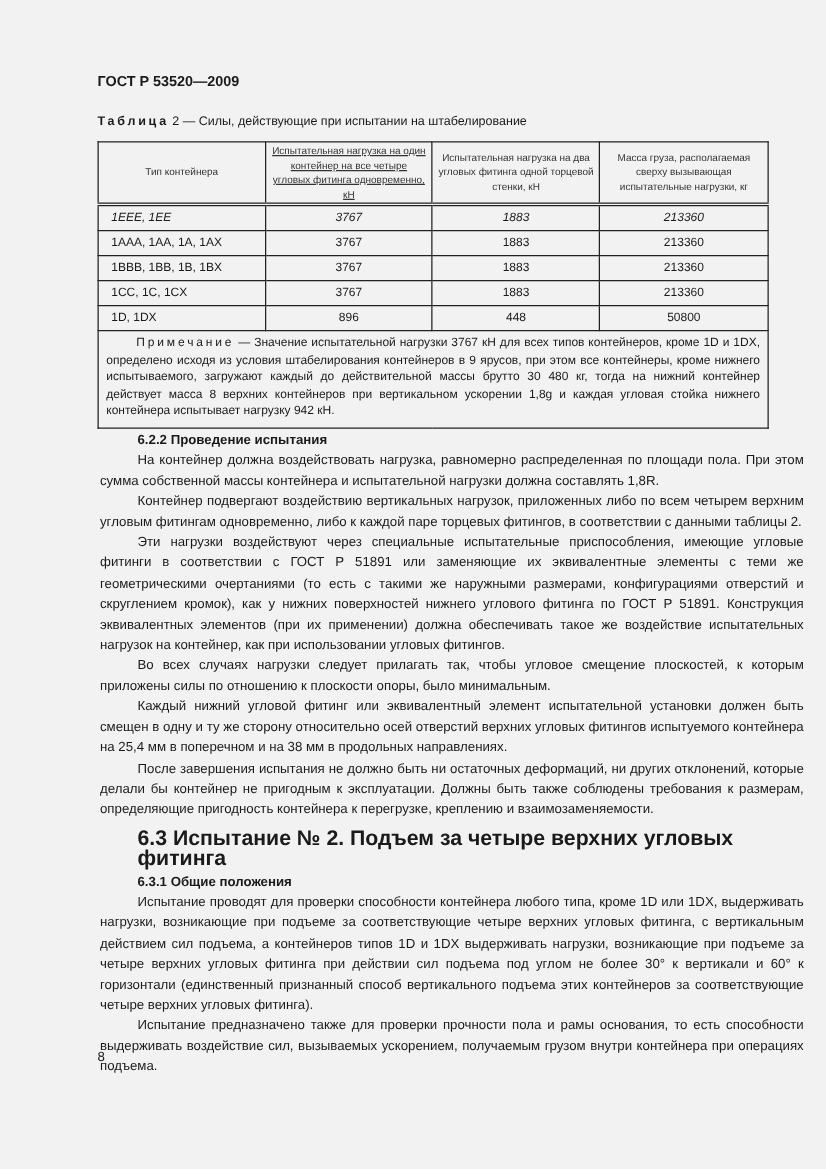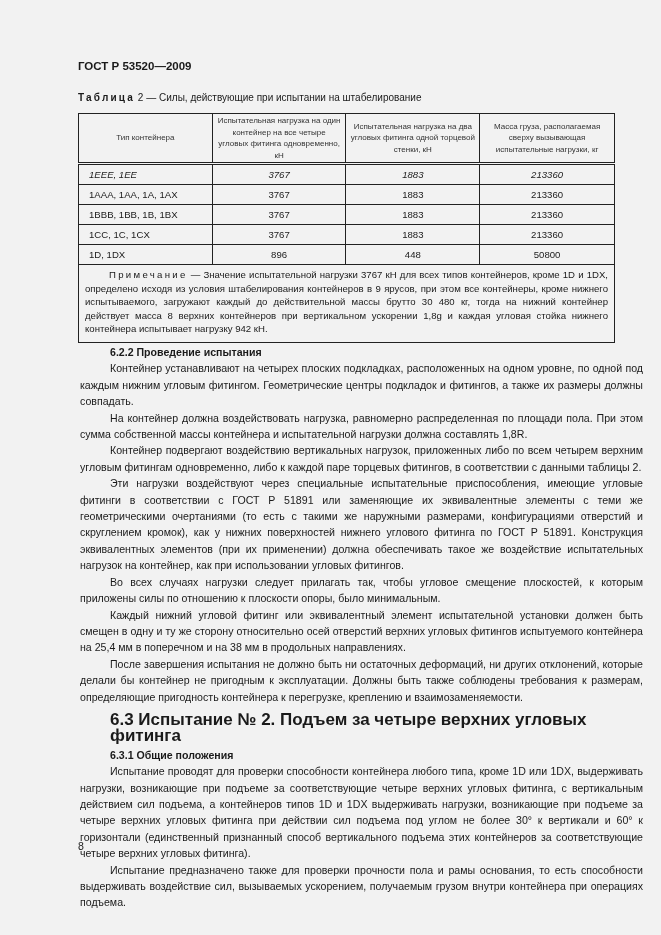--- a/index.html
+++ b/index.html
@@ -44,21 +44,21 @@
   table.forces td.type { text-align: left; padding-left: 10px; }
   table.forces tr.italic td { font-style: italic; }
   table.forces td.note {
     text-align: justify;
     padding: 3px 6px 6px 6px;
     line-height: 13.5px;
     font-size: 9.6px;
     height: auto;
   }
   .note-label { letter-spacing: 2.3px; }
-  .col1 { width: 124px; } .col2 { width: 124px; } .col3 { width: 124px; } .col4 { width: 125px; }
+  .col1 { width: 124px; } .col2 { width: 124px; text-decoration: underline; } .col3 { width: 124px; } .col4 { width: 125px; }
 
   .body {
     position: absolute; left: 80px; top: 344px;
     width: 563px;
     font-size: 10.6px;
     line-height: 16.4px;
   }
   .body p { margin: 0; text-align: justify; text-indent: 30px; }
   .body h4 { margin: 0; font-size: 10.6px; font-weight: bold; padding-left: 30px; }
   .body h3 { margin: 7px 0 2px 0; font-size: 17px; font-weight: bold; padding-left: 30px; }
@@ -119,21 +119,20 @@
     <tr>
       <td class="note" colspan="4">
         <span style="display:inline-block;width:24px;"></span><span class="note-label">Примечание</span><span> — Значение испытательной нагрузки 3767 кН для всех типов контейнеров, кроме 1D и 1DX, определено исходя из условия штабелирования контейнеров в 9 ярусов, при этом все контейнеры, кроме нижнего испытываемого, загружают каждый до действительной массы брутто 30 480 кг, тогда на нижний контейнер действует масса 8 верхних контейнеров при вертикальном ускорении 1,8g и каждая угловая стойка нижнего контейнера испытывает нагрузку 942 кН.</span>
       </td>
     </tr>
   </tbody>
 </table>
 
 <div class="body">
   <h4>6.2.2 Проведение испытания</h4>
-  <p>Контейнер устанавливают на четырех плоских подкладках, расположенных на одном уровне, по одной под каждым нижним угловым фитингом. Геометрические центры подкладок и фитингов, а также их размеры должны совпадать.</p>
   <p>На контейнер должна воздействовать нагрузка, равномерно распределенная по площади пола. При этом сумма собственной массы контейнера и испытательной нагрузки должна составлять 1,8R.</p>
   <p>Контейнер подвергают воздействию вертикальных нагрузок, приложенных либо по всем четырем верхним угловым фитингам одновременно, либо к каждой паре торцевых фитингов, в соответствии с данными таблицы 2.</p>
   <p>Эти нагрузки воздействуют через специальные испытательные приспособления, имеющие угловые фитинги в соответствии с ГОСТ Р 51891 или заменяющие их эквивалентные элементы с теми же геометрическими очертаниями (то есть с такими же наружными размерами, конфигурациями отверстий и скруглением кромок), как у нижних поверхностей нижнего углового фитинга по ГОСТ Р 51891. Конструкция эквивалентных элементов (при их применении) должна обеспечивать такое же воздействие испытательных нагрузок на контейнер, как при использовании угловых фитингов.</p>
   <p>Во всех случаях нагрузки следует прилагать так, чтобы угловое смещение плоскостей, к которым приложены силы по отношению к плоскости опоры, было минимальным.</p>
   <p>Каждый нижний угловой фитинг или эквивалентный элемент испытательной установки должен быть смещен в одну и ту же сторону относительно осей отверстий верхних угловых фитингов испытуемого контейнера на 25,4 мм в поперечном и на 38 мм в продольных направлениях.</p>
 
   <p>После завершения испытания не должно быть ни остаточных деформаций, ни других отклонений, которые делали бы контейнер не пригодным к эксплуатации. Должны быть также соблюдены требования к размерам, определяющие пригодность контейнера к перегрузке, креплению и взаимозаменяемости.</p>
 
   <h3>6.3 Испытание № 2. Подъем за четыре верхних угловых фитинга</h3>
 

